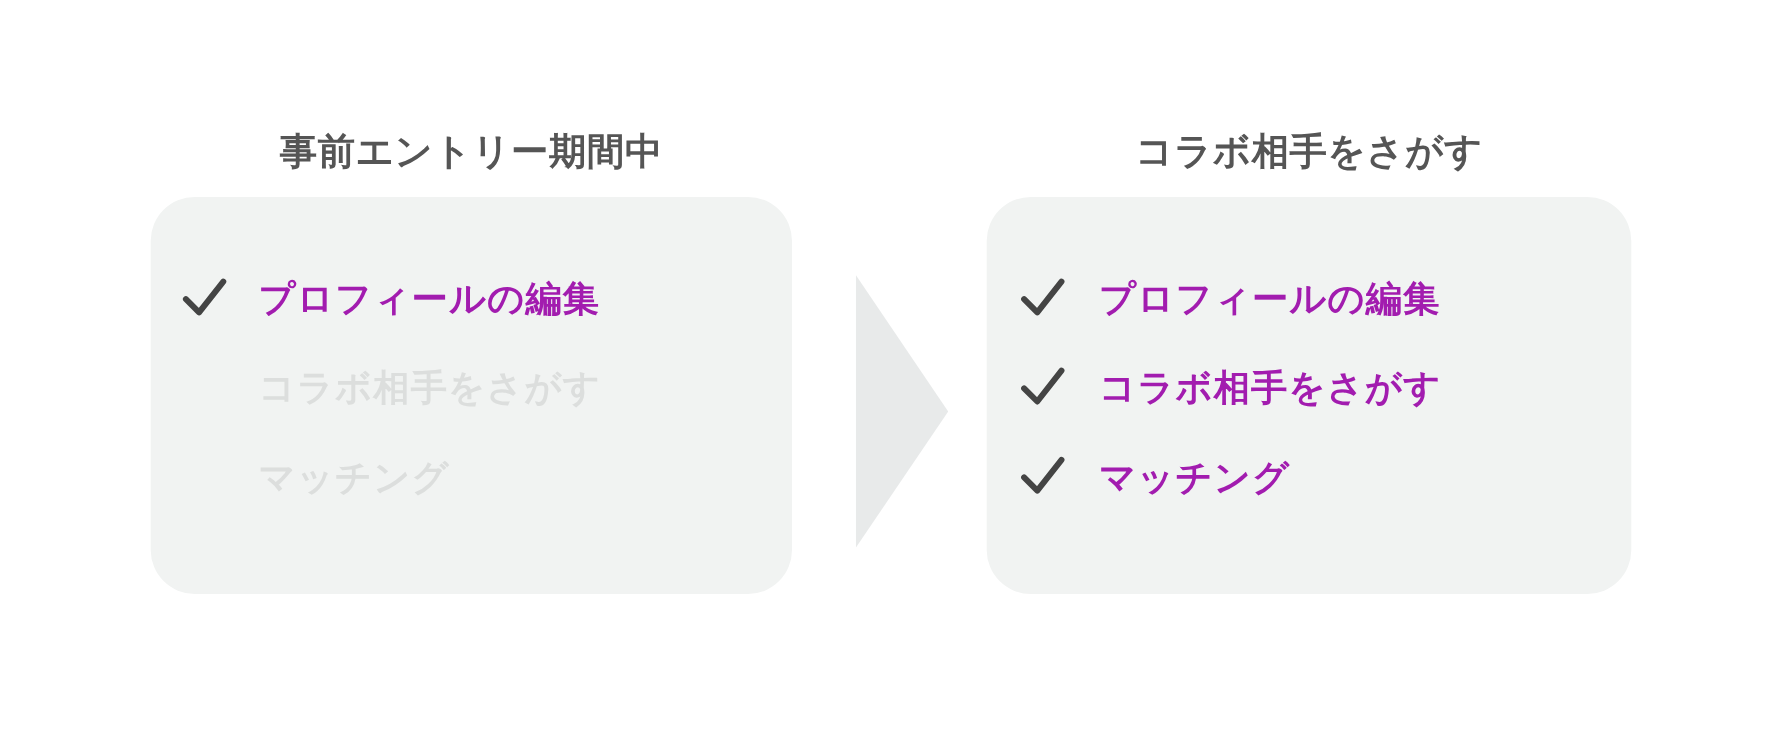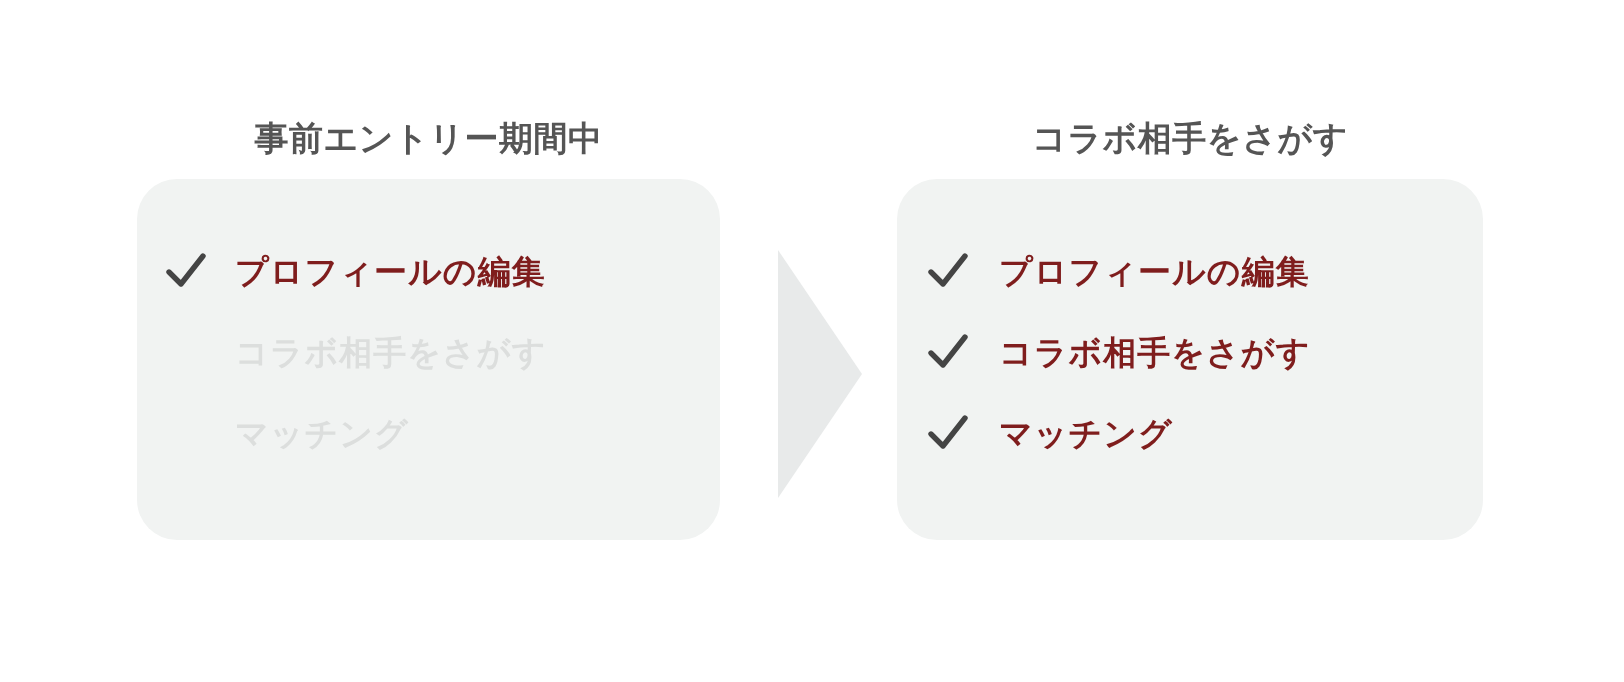--- a/index.html
+++ b/index.html
@@ -86,21 +86,21 @@
     stroke-width: 5.4;
     stroke-linecap: round;
     stroke-linejoin: round;
     fill: none;
   }
   .check-icon.hidden { visibility: hidden; }
 
   .item-label {
     font-size: 33px;
     font-weight: bold;
-    color: #7f1d1d;
+    color: #a21caf;
     letter-spacing: 1px;
     white-space: nowrap;
     line-height: 1;
   }
   .check-item.muted .item-label {
     color: #dcdedd;
   }
 
   
   .arrow-connector {

